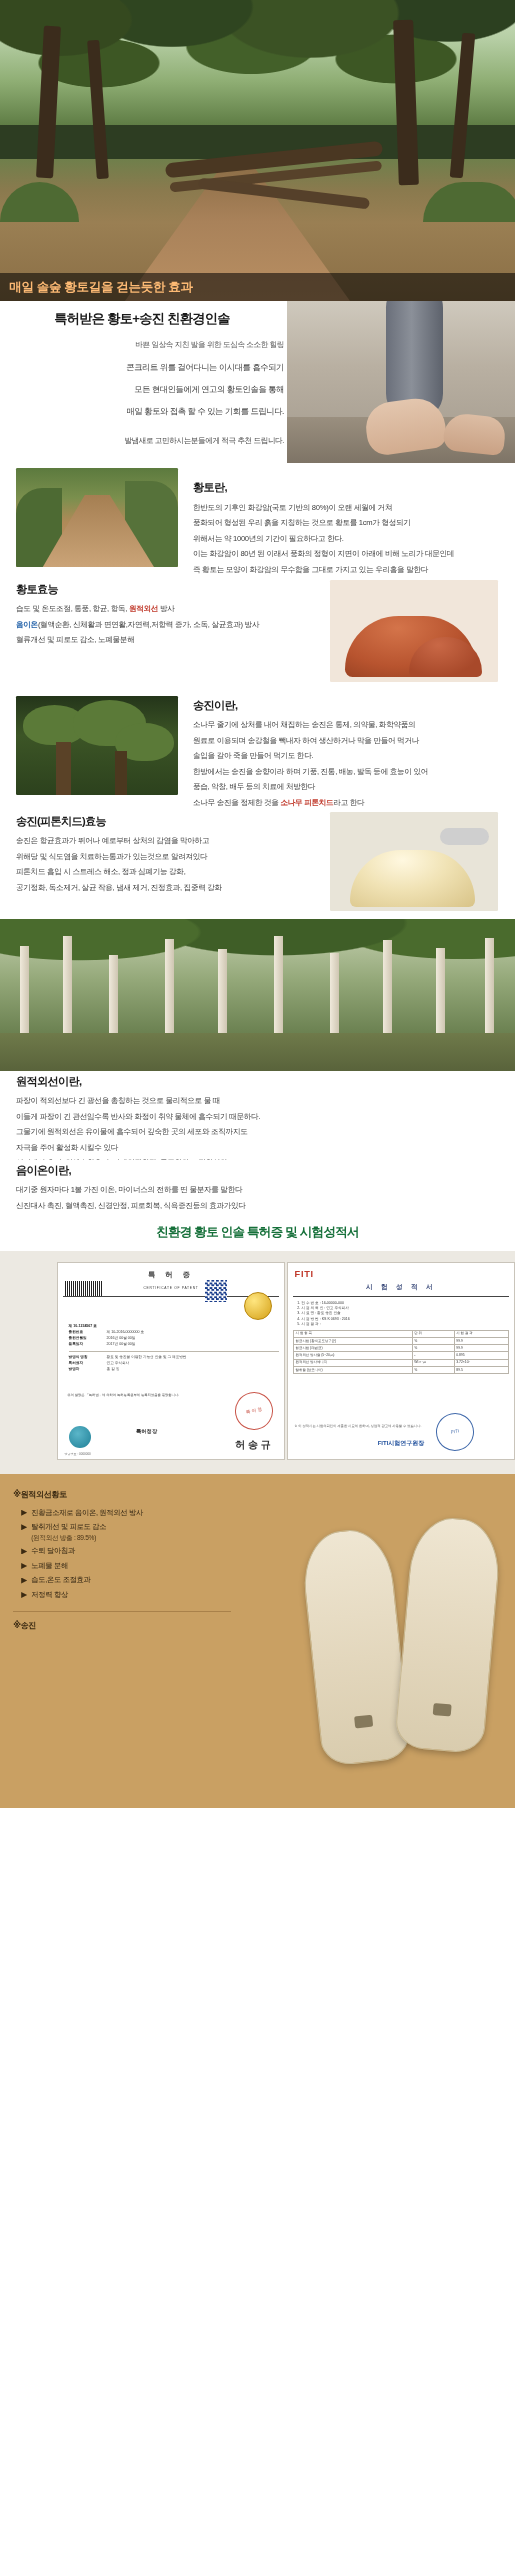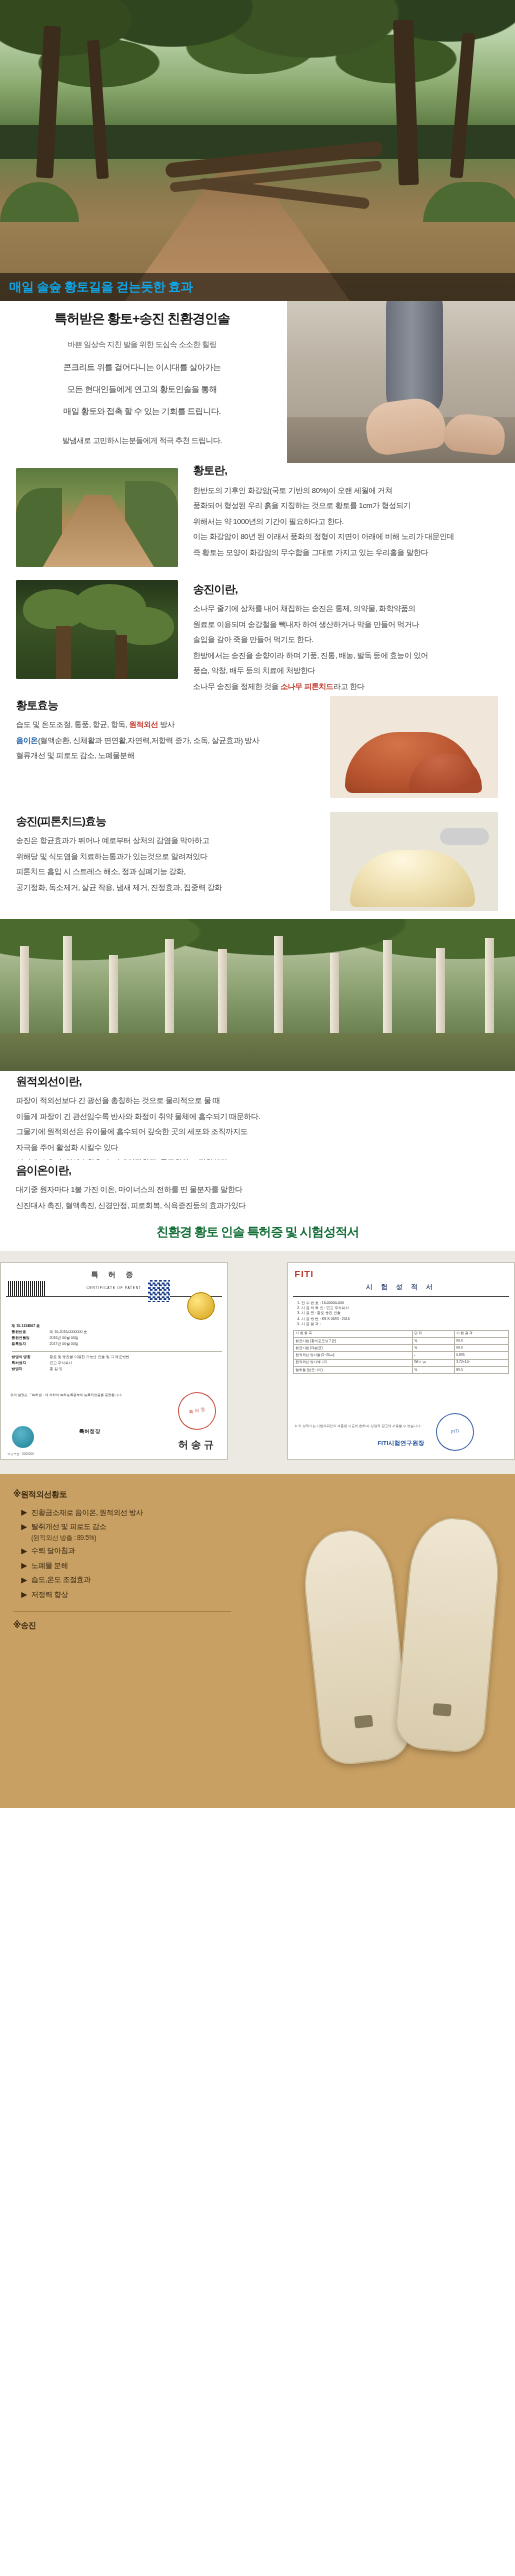--- a/index.html
+++ b/index.html
@@ -30,28 +30,28 @@
   .hero .trunk.t3{left:396px;top:20px;width:20px;height:165px;transform:rotate(-2deg);}
   .hero .trunk.t4{left:456px;top:33px;width:13.2px;height:145px;transform:rotate(5deg);}
   .hero .bough{position:absolute;left:165px;top:152px;width:218px;height:14.5px;
      background:#4a3722;border-radius:8px;transform:rotate(-6deg);box-shadow:0 17px 0 -2.6px #57422a;}
   .hero .bough2{position:absolute;left:198px;top:188px;width:172px;height:10.6px;
      background:#55402a;border-radius:6.6px;transform:rotate(7deg);}
   .hero .shrub{position:absolute;bottom:79px;width:79px;height:40px;border-radius:40px 40px 0 0;background:#4e6a33;}
   .hero .shrub.s1{left:0;}
   .hero .shrub.s2{left:423px;width:99px;}
   .hero .caption{position:absolute;left:0;bottom:0;width:515px;height:28px;
-     background:rgba(0,0,0,.55);color:#0ea5e9;font-size:12.5px;font-weight:bold;
+     background:rgba(0,0,0,.55);color:#fdba74;font-size:12.5px;font-weight:bold;
      display:flex;align-items:center;padding-left:9.2px;box-sizing:border-box;letter-spacing:-0.3px;}
 
   
   .intro{width:515px;height:162px;position:relative;background:#fff;overflow:hidden;}
   .intro .txt{position:absolute;left:0;top:9.2px;width:284px;text-align:center;}
   .intro h2{margin:0 0 10.6px 0;font-size:13.2px;font-weight:bold;letter-spacing:-0.7px;color:#1b1b1b;}
-  .intro p{margin:0 0 8px 0;font-size:8.3px;line-height:1.7;color:#3a3a3a;letter-spacing:-0.4px;}
+  .intro p{margin:0 0 8px 0;font-size:8.3px;line-height:1.7;color:#3a3a3a;letter-spacing:-0.4px;text-align:right;}
   .intro p.small{font-size:7.6px;color:#555;}
   .intro p.note{margin-top:17px;font-size:7.6px;color:#444;}
   .intro .photo{position:absolute;right:0;top:0;width:228px;height:162px;overflow:hidden;
      background:linear-gradient(180deg,#cfc9bd 0%,#b9b0a2 40%,#a2998c 100%);}
   .intro .photo .leg{position:absolute;left:99px;top:-20px;width:57px;height:139px;border-radius:26.4px;
      background:linear-gradient(90deg,#6a6f7a 0%,#8b9099 45%,#5d626c 100%);}
   .intro .photo .foot{position:absolute;left:79px;top:99px;width:79px;height:52px;border-radius:26.4px 30px 14.5px 20px;
      background:linear-gradient(180deg,#e3c6ae 0%,#d2ac8f 100%);transform:rotate(-8deg);}
   .intro .photo .foot2{position:absolute;left:157px;top:114px;width:61px;height:38px;border-radius:22.5px 20px 10.6px 14.5px;
      background:linear-gradient(180deg,#dcbda4 0%,#c9a184 100%);transform:rotate(6deg);}
@@ -103,21 +103,21 @@
                 radial-gradient(ellipse 211px 53px at 277px 4px,#3f5e27 60%,rgba(63,94,39,0) 62%),
                 radial-gradient(ellipse 198px 46px at 462px 12px,#4a6b2d 60%,rgba(74,107,45,0) 62%);}
   .forest .floor{position:absolute;left:0;bottom:0;width:515px;height:38px;background:linear-gradient(180deg,#6f7a4a,#59633b);}
 
   
   .titlebar{width:515px;height:38px;display:flex;align-items:center;justify-content:center;background:#fff;}
   .titlebar h2{margin:0;font-size:12.5px;font-weight:bold;letter-spacing:-0.7px;color:#16703a;}
 
   
   .certwrap{width:515px;background:#ece9e2;padding:10.6px 0 14.5px 0;}
-  .certrow{display:flex;justify-content:space-between;gap:23px;}
+  .certrow{display:flex;justify-content:flex-end;gap:2px;}
   .cert{width:228px;height:198px;background:#fff;border:0.7px solid #c9c4ba;position:relative;overflow:hidden;
         font-size:3.6px;line-height:1.45;color:#3a3a3a;padding:5.3px;box-sizing:border-box;}
   .cert .ct{text-align:center;font-size:7.3px;font-weight:bold;letter-spacing:4px;margin:2.6px 0 5.3px;}
   .cert .ct2{text-align:center;font-size:6.6px;font-weight:bold;letter-spacing:3.3px;color:#3a4a7a;margin:2.6px 0 4px;}
   .cert .kv{display:flex;gap:4px;margin:1px 0;}
   .cert .kv b{color:#222;font-weight:bold;min-width:34px;}
   .cert .line{height:0.7px;background:#bdb8ad;margin:3.3px 0;}
   .cert .stamp{position:absolute;right:10.6px;bottom:29px;width:36px;height:36px;border:1.3px solid #c0392b;border-radius:50%;
      color:#c0392b;font-size:4.6px;display:flex;align-items:center;justify-content:center;text-align:center;transform:rotate(-12deg);opacity:.85;}
   .cert .medal{position:absolute;right:12px;top:29px;width:26.4px;height:26.4px;border-radius:50%;
@@ -171,78 +171,78 @@
     <div class="bough2"></div>
     <div class="shrub s1"></div>
     <div class="shrub s2"></div>
     <div class="caption">매일 솔숲 황토길을 걷는듯한 효과</div>
   </div>
 
   <div class="intro">
     <div class="txt">
       <h2>특허받은 황토+송진 친환경인솔</h2>
       <p class="small">바쁜 일상속 지친 발을 위한 도심속 소소한 힐링</p>
-      <p>콘크리트 위를 걸어다니는 이시대를 살아가는</p>
+      <p>콘크리트 위를 걸어다니는 이시대를 흡수되기</p>
       <p>모든 현대인들에게 연고의 황토인솔을 통해</p>
       <p>매일 황토와 접촉 할 수 있는 기회를 드립니다.</p>
       <p class="note">발냄새로 고민하시는분들에게 적극 추천 드립니다.</p>
     </div>
     <div class="photo">
       <div class="gnd"></div>
       <div class="leg"></div>
       <div class="foot"></div>
       <div class="foot2"></div>
     </div>
   </div>
 
   <div class="sec" style="height:112px">
     <div class="img imgA" style="left:16px;top:5.3px">
       <div class="g1"></div>
       <div class="g2"></div>
       <div class="trail"></div>
     </div>
-    <div class="body" style="left:193px;top:0;width:310px">
+    <div class="body" style="left:193px;top:17px;width:310px">
       <h3>황토란,</h3>
       <p>한반도의 기후인 화강암(국토 기반의 80%)이 오랜 세월에 거쳐</p>
       <p>풍화되어 형성된 우리 흙을 지칭하는 것으로 황토를 1cm가 형성되기</p>
       <p>위해서는 약 1000년의 기간이 필요하다고 한다.</p>
       <p>이는 화강암이 80년 된 이래서 풍화의 정형이 지면이 아래에 비해 노리가 대문인데</p>
       <p>즉 황토는 모양이 화강암의 무수함을 그대로 가지고 있는 우리홍을 말한다</p>
+    </div>
+  </div>
+
+  <div class="sec" style="height:116px">
+    <div class="body" style="left:16px;top:6.6px;width:297px">
+      <h3>황토효능</h3>
+      <p>습도 및 온도조절, 통풍, 항균, 항독, <span class="hl-red">원적외선</span> 방사</p>
+      <p><span class="hl-blue">음이온</span>(혈액순환, 신체활과 면연활,자연력,저항력 증가, 소독, 살균효과) 방사</p>
+      <p>혈류개선 및 피로도 감소, 노폐물분해</p>
+    </div>
+    <div class="img imgB" style="left:330px;top:5.3px;width:168px;height:102px">
+      <div class="pile"></div>
+      <div class="pile2"></div>
     </div>
   </div>
 
   <div class="sec" style="height:116px">
     <div class="img imgC" style="left:16px;top:5.3px">
       <div class="pine p1"></div>
       <div class="pine p2"></div>
       <div class="pine p3"></div>
       <div class="bark"></div>
       <div class="bark2"></div>
     </div>
     <div class="body" style="left:193px;top:6.6px;width:310px">
       <h3>송진이란,</h3>
       <p>소나무 줄기에 상처를 내어 채집하는 송진은 통제, 의약물, 화학약품의</p>
       <p>원료로 이용되며 송강철을 빽내자 하여 생산하거나 막을 만들어 먹거나</p>
       <p>솔입을 갈아 죽을 만들어 먹기도 한다.</p>
       <p>한방에서는 송진을 송향이라 하며 기풍, 진통, 배농, 발독 등에 효능이 있어</p>
       <p>풍습, 악창, 배두 등의 치료에 처방한다</p>
       <p>소나무 송진을 정제한 것을 <span class="hl-red">소나무 피톤치드</span>라고 한다</p>
-    </div>
-  </div>
-
-  <div class="sec" style="height:116px">
-    <div class="body" style="left:16px;top:6.6px;width:297px">
-      <h3>황토효능</h3>
-      <p>습도 및 온도조절, 통풍, 항균, 항독, <span class="hl-red">원적외선</span> 방사</p>
-      <p><span class="hl-blue">음이온</span>(혈액순환, 신체활과 면연활,자연력,저항력 증가, 소독, 살균효과) 방사</p>
-      <p>혈류개선 및 피로도 감소, 노폐물분해</p>
-    </div>
-    <div class="img imgB" style="left:330px;top:5.3px;width:168px;height:102px">
-      <div class="pile"></div>
-      <div class="pile2"></div>
     </div>
   </div>
 
   <div class="sec" style="height:112px">
     <div class="body" style="left:16px;top:6.6px;width:297px">
       <h3>송진(피톤치드)효능</h3>
       <p>송진은 항균효과가 뛰어나 예로부터 상처의 감염을 막아하고</p>
       <p>위해당 및 식도염을 치료하는통과가 있는것으로 알려져있다</p>
       <p>피톤치드 흡입 시 스트레스 해소, 정과 심폐기능 강화,</p>
       <p>공기정화, 독소제거, 살균 작용, 냄새 제거, 진정효과, 집중력 강화</p>

